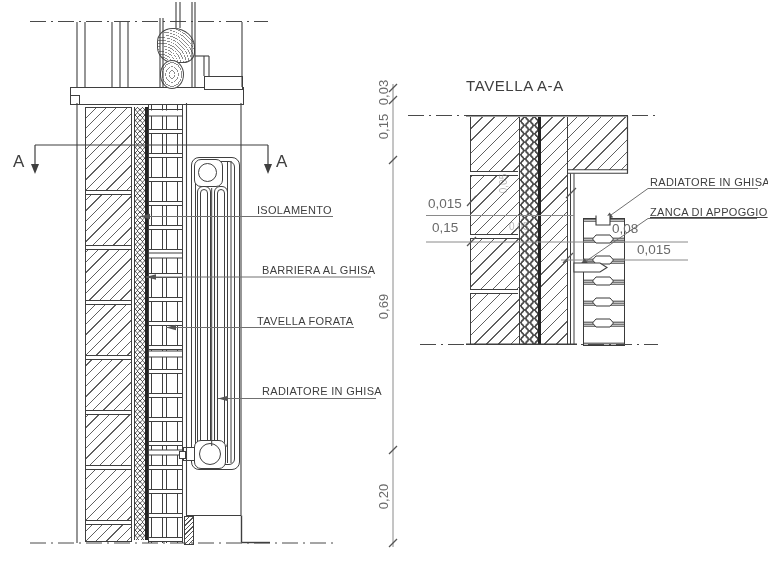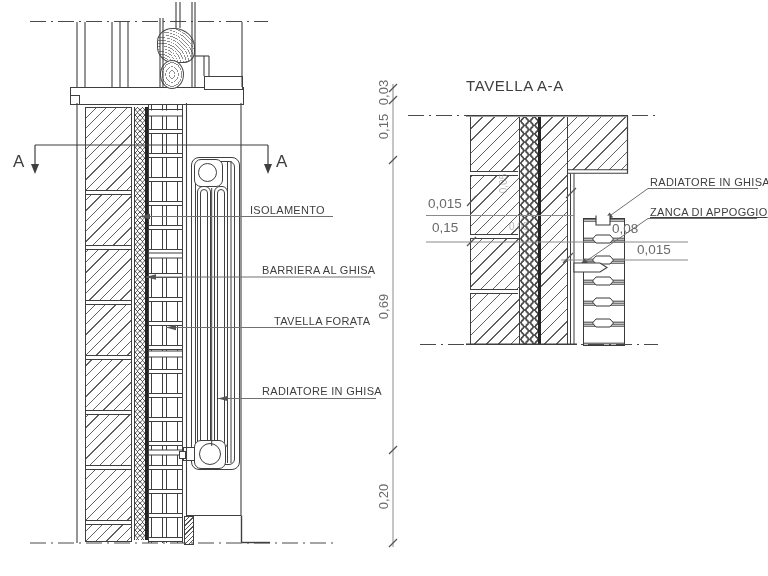--- a/index.html
+++ b/index.html
@@ -208,23 +208,23 @@
       </g>
       <polygon points="574,263 600,263 607,267.5 600,272 574,272" fill="#fff" stroke="#3f3f3f" stroke-width="1.1"></polygon>
     </g>
   </svg>
 
   <div class="grp txt">
 
     <div class="abs marker" style="left:13px;top:152px;">A</div>
     <div class="abs marker" style="left:276px;top:152px;">A</div>
 
-    <div class="abs lbl" style="left:250px;top:204px;">ISOLAMENTO</div>
+    <div class="abs lbl" style="left:257px;top:204px;">ISOLAMENTO</div>
     <div class="abs lbl" style="left:262px;top:264px;">BARRIERA AL GHISA</div>
-    <div class="abs lbl" style="left:274px;top:315px;">TAVELLA FORATA</div>
+    <div class="abs lbl" style="left:257px;top:315px;">TAVELLA FORATA</div>
     <div class="abs lbl" style="left:262px;top:385px;">RADIATORE IN GHISA</div>
 
     <div class="abs dimv" style="left:366px;top:85px;">0,03</div>
     <div class="abs dimv" style="left:366px;top:119px;">0,15</div>
     <div class="abs dimv" style="left:366px;top:299px;">0,69</div>
     <div class="abs dimv" style="left:366px;top:489px;">0,20</div>
 
     <div class="abs title" style="left:466px;top:77px;">TAVELLA A-A</div>
     <div class="abs lbl" style="left:650px;top:176px;">RADIATORE IN GHISA</div>
     <div class="abs lbl" style="left:650px;top:206px;text-decoration:underline;">ZANCA DI APPOGGIO</div>

